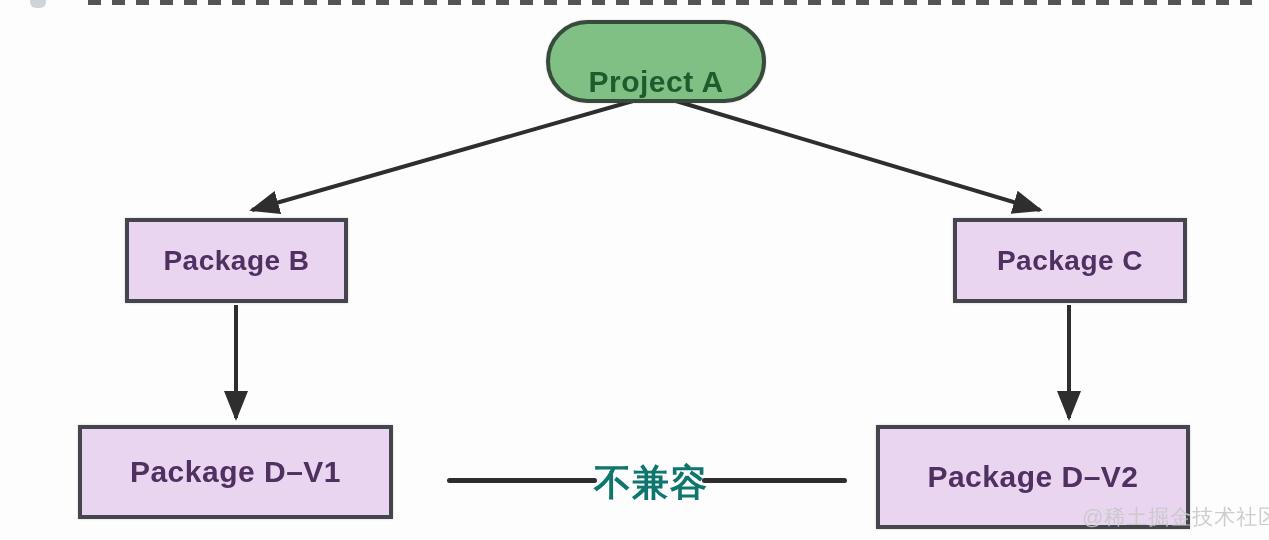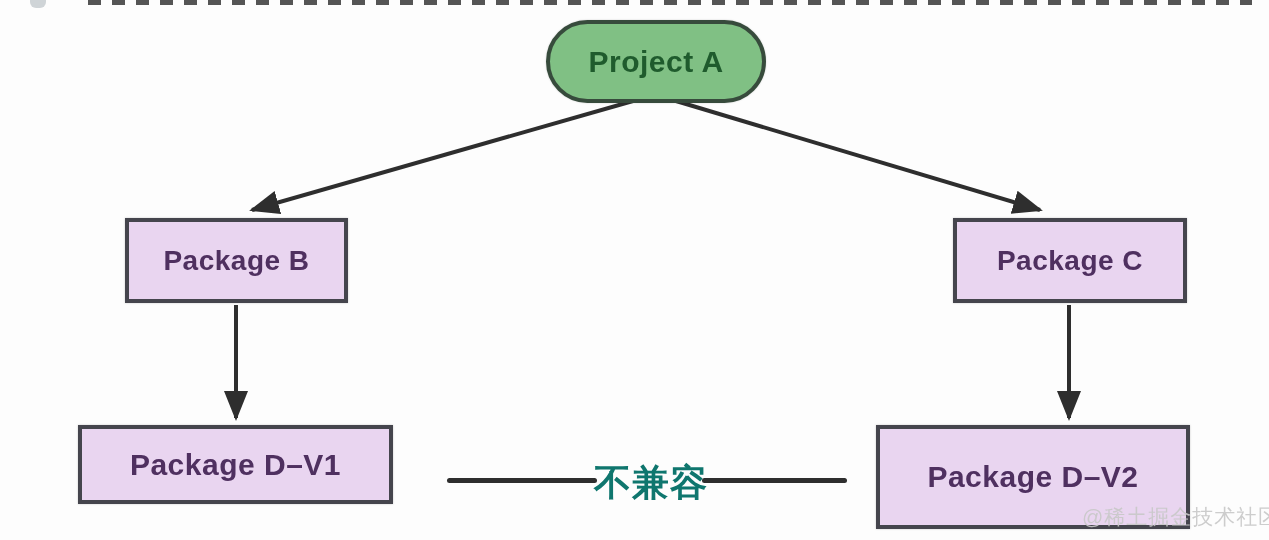--- a/index.html
+++ b/index.html
@@ -48,29 +48,30 @@
     box-shadow: 0 0 2px rgba(0,0,0,.2);
   }
   .node.pill {
     left: 546px; top: 20px;
     width: 220px; height: 83px;
     background: var(--root-fill, #80c084);
     border: 4px solid var(--root-border, #374b3c);
     border-radius: 42px;
     color: var(--root-text, #1f5b2d);
     font-size: 30px;
+    align-items: flex-end;
   }
   .node.box {
     background: var(--package-fill, #e9d5f0);
     border: 4px solid var(--package-border, #45454d);
     color: var(--package-text, #4f3060);
   }
   #node-package-b { left: 125px; top: 218px; width: 223px; height: 85px; font-size: 28px; }
   #node-package-c { left: 953px; top: 218px; width: 234px; height: 85px; font-size: 28px; }
-  #node-package-d-v1 { left: 78px;  top: 425px; width: 315px; height: 79px; font-size: 30px; }
+  #node-package-d-v1 { left: 78px;  top: 425px; width: 315px; height: 94px; font-size: 30px; }
   #node-package-d-v2 { left: 876px; top: 425px; width: 314px; height: 104px; font-size: 30px; }
   .seg {
     position: absolute;
     top: 478px; height: 5px;
     background: var(--edge, #2e2e2e);
     border-radius: 3px;
   }
   .seg.left  { left: 447px; width: 150px; }
   .seg.right { left: 702px; width: 145px; }
   .incompat-label {

